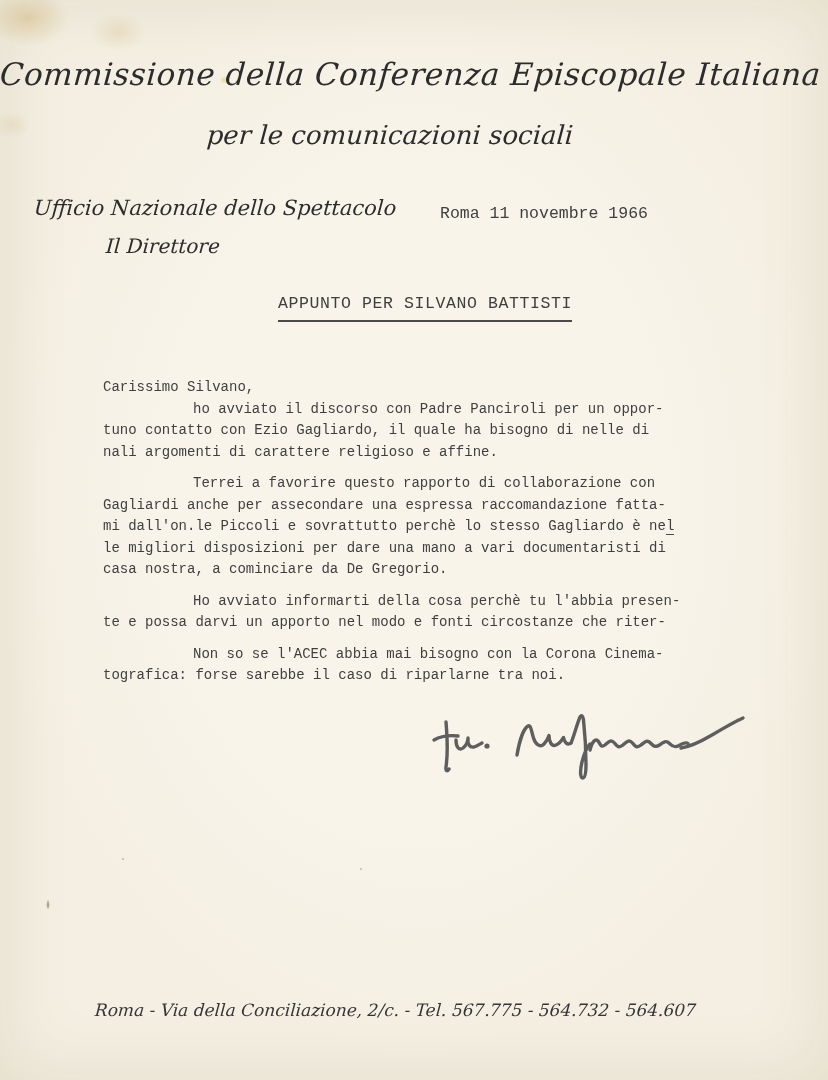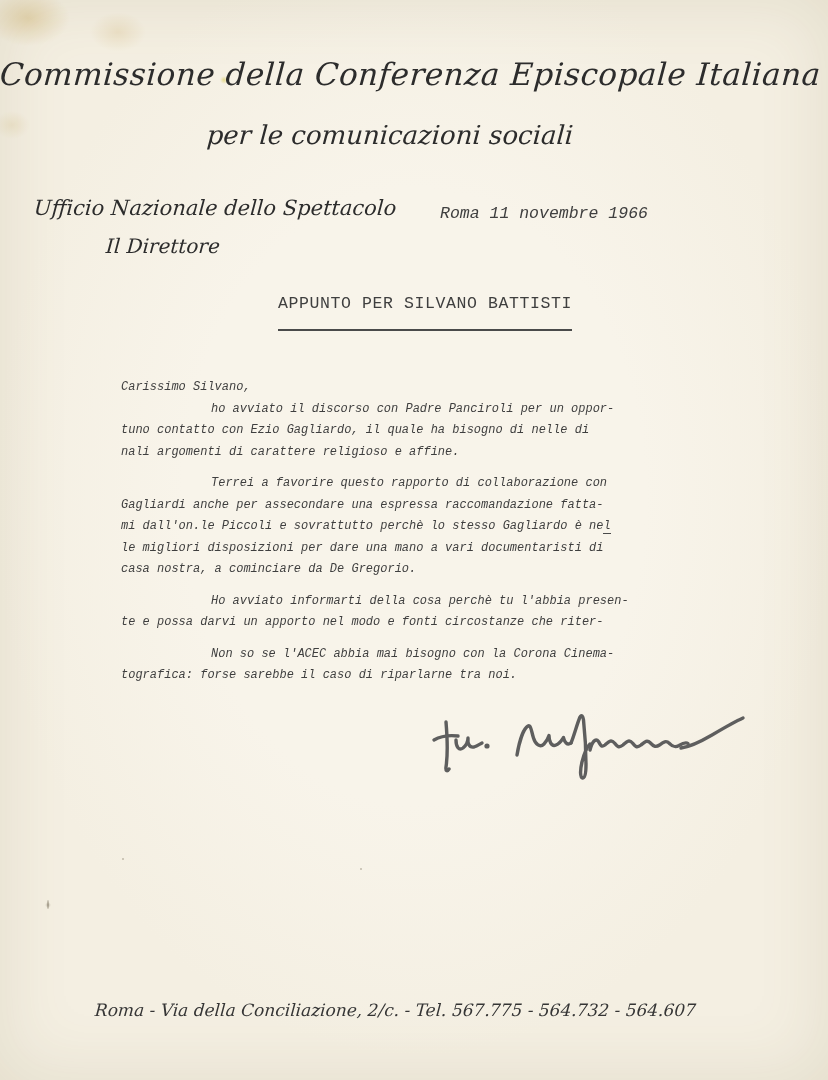--- a/index.html
+++ b/index.html
@@ -23,24 +23,24 @@
   .script{
     font-family:"DejaVu Serif","Liberation Serif",serif;
     font-style:italic;
     color:#2c2c2c;
     white-space:nowrap;
   }
   .lh1{position:absolute;top:56px;left:0;width:780px;text-align:center;font-size:31px;letter-spacing:.5px;transform:skewX(-4deg);}
   .lh2{position:absolute;top:120px;left:0;width:780px;text-align:center;font-size:26px;transform:skewX(-4deg);}
   .office{position:absolute;top:196px;left:34px;font-size:21px;transform:skewX(-4deg);}
   .director{position:absolute;top:234px;left:106px;font-size:20px;transform:skewX(-4deg);}
-  .dateline{position:absolute;top:204px;left:440px;font-size:16.5px;font-style:italic;}
+  .dateline{position:absolute;top:204px;left:440px;font-size:16.5px;}
   .doc-title-wrap{position:absolute;top:294px;left:105px;width:640px;text-align:center;}
-  .doc-title{font-size:16.5px;letter-spacing:.6px;border-bottom:2px solid #4a4a4a;padding-bottom:16px;margin-top:21px;}
-  .body-block{position:absolute;top:377px;left:121px;width:648px;font-size:12px;line-height:21.5px;font-style:italic;}
+  .doc-title{font-size:16.5px;letter-spacing:.6px;border-bottom:2px solid #4a4a4a;padding-bottom:7px;margin-top:21px;}
+  .body-block{position:absolute;top:377px;left:103px;width:648px;font-size:14px;line-height:21.5px;}
   .paragraph{margin:10px 0 0 0;}
   .paragraph:first-of-type{margin-top:0;}
   .line{white-space:pre;}
   .line.indent{padding-left:90px;}
   .u-last{border-bottom:1.6px solid #4a4a4a;}
   .signature-wrap{position:absolute;top:710px;left:430px;width:322px;height:80px;}
   .footer-wrap{position:absolute;top:1000px;left:0;width:792px;text-align:center;}
   .footer-text{font-size:17px;transform:skewX(-4deg);display:inline-block;color:#353535;}
   .speck{position:absolute;background:rgba(110,100,80,.4);border-radius:50%;}
 </style>

